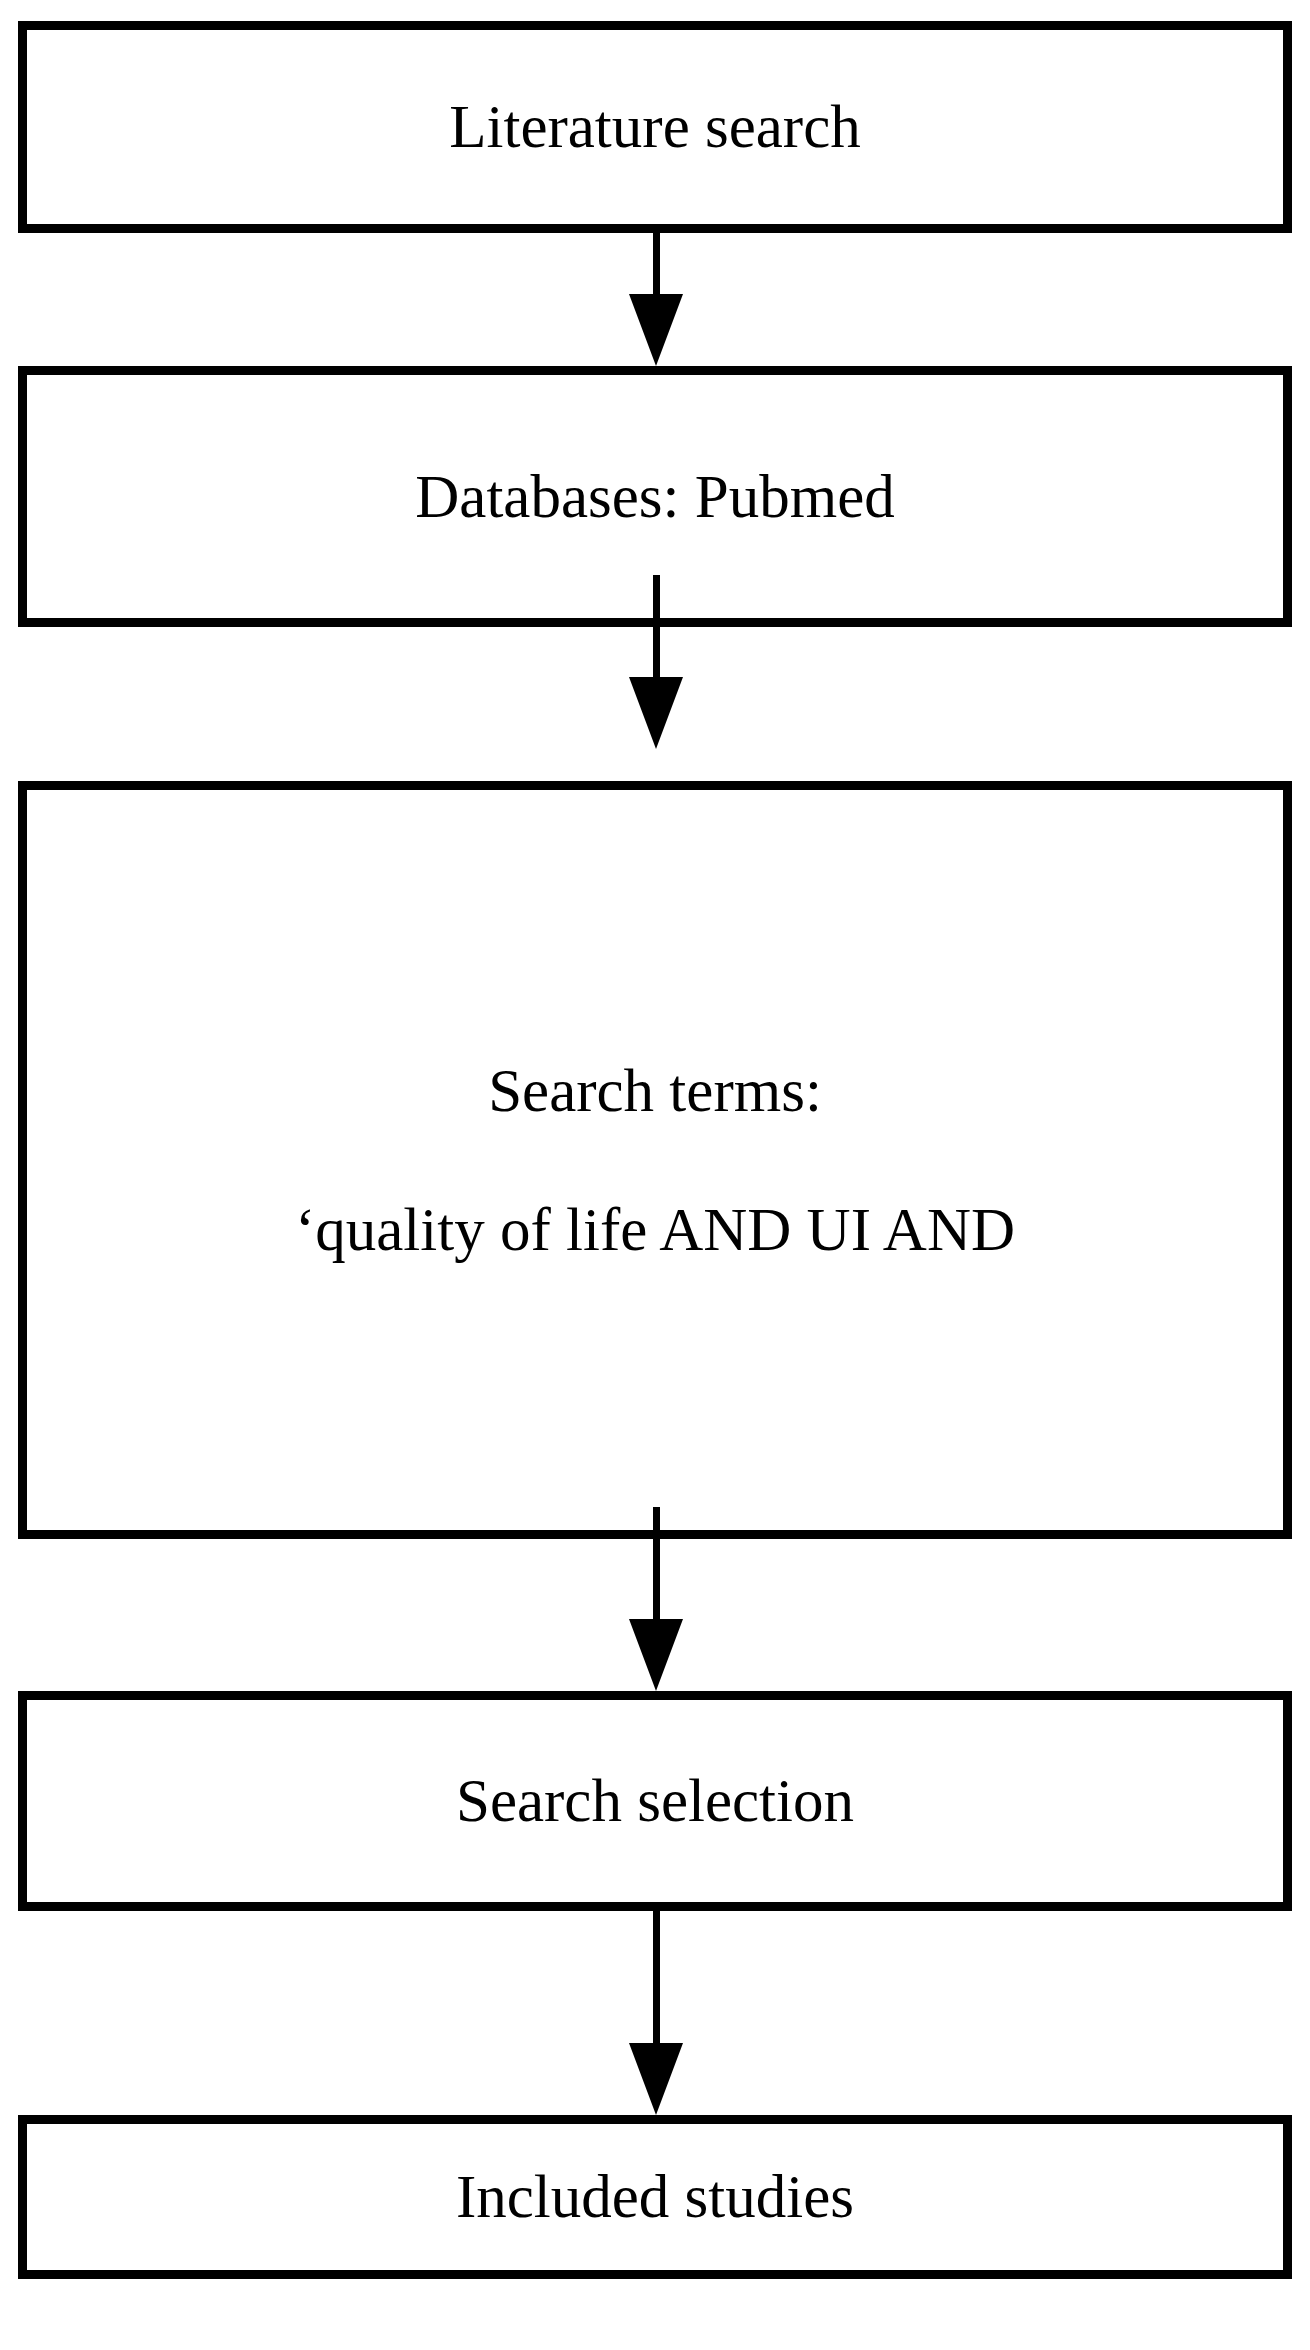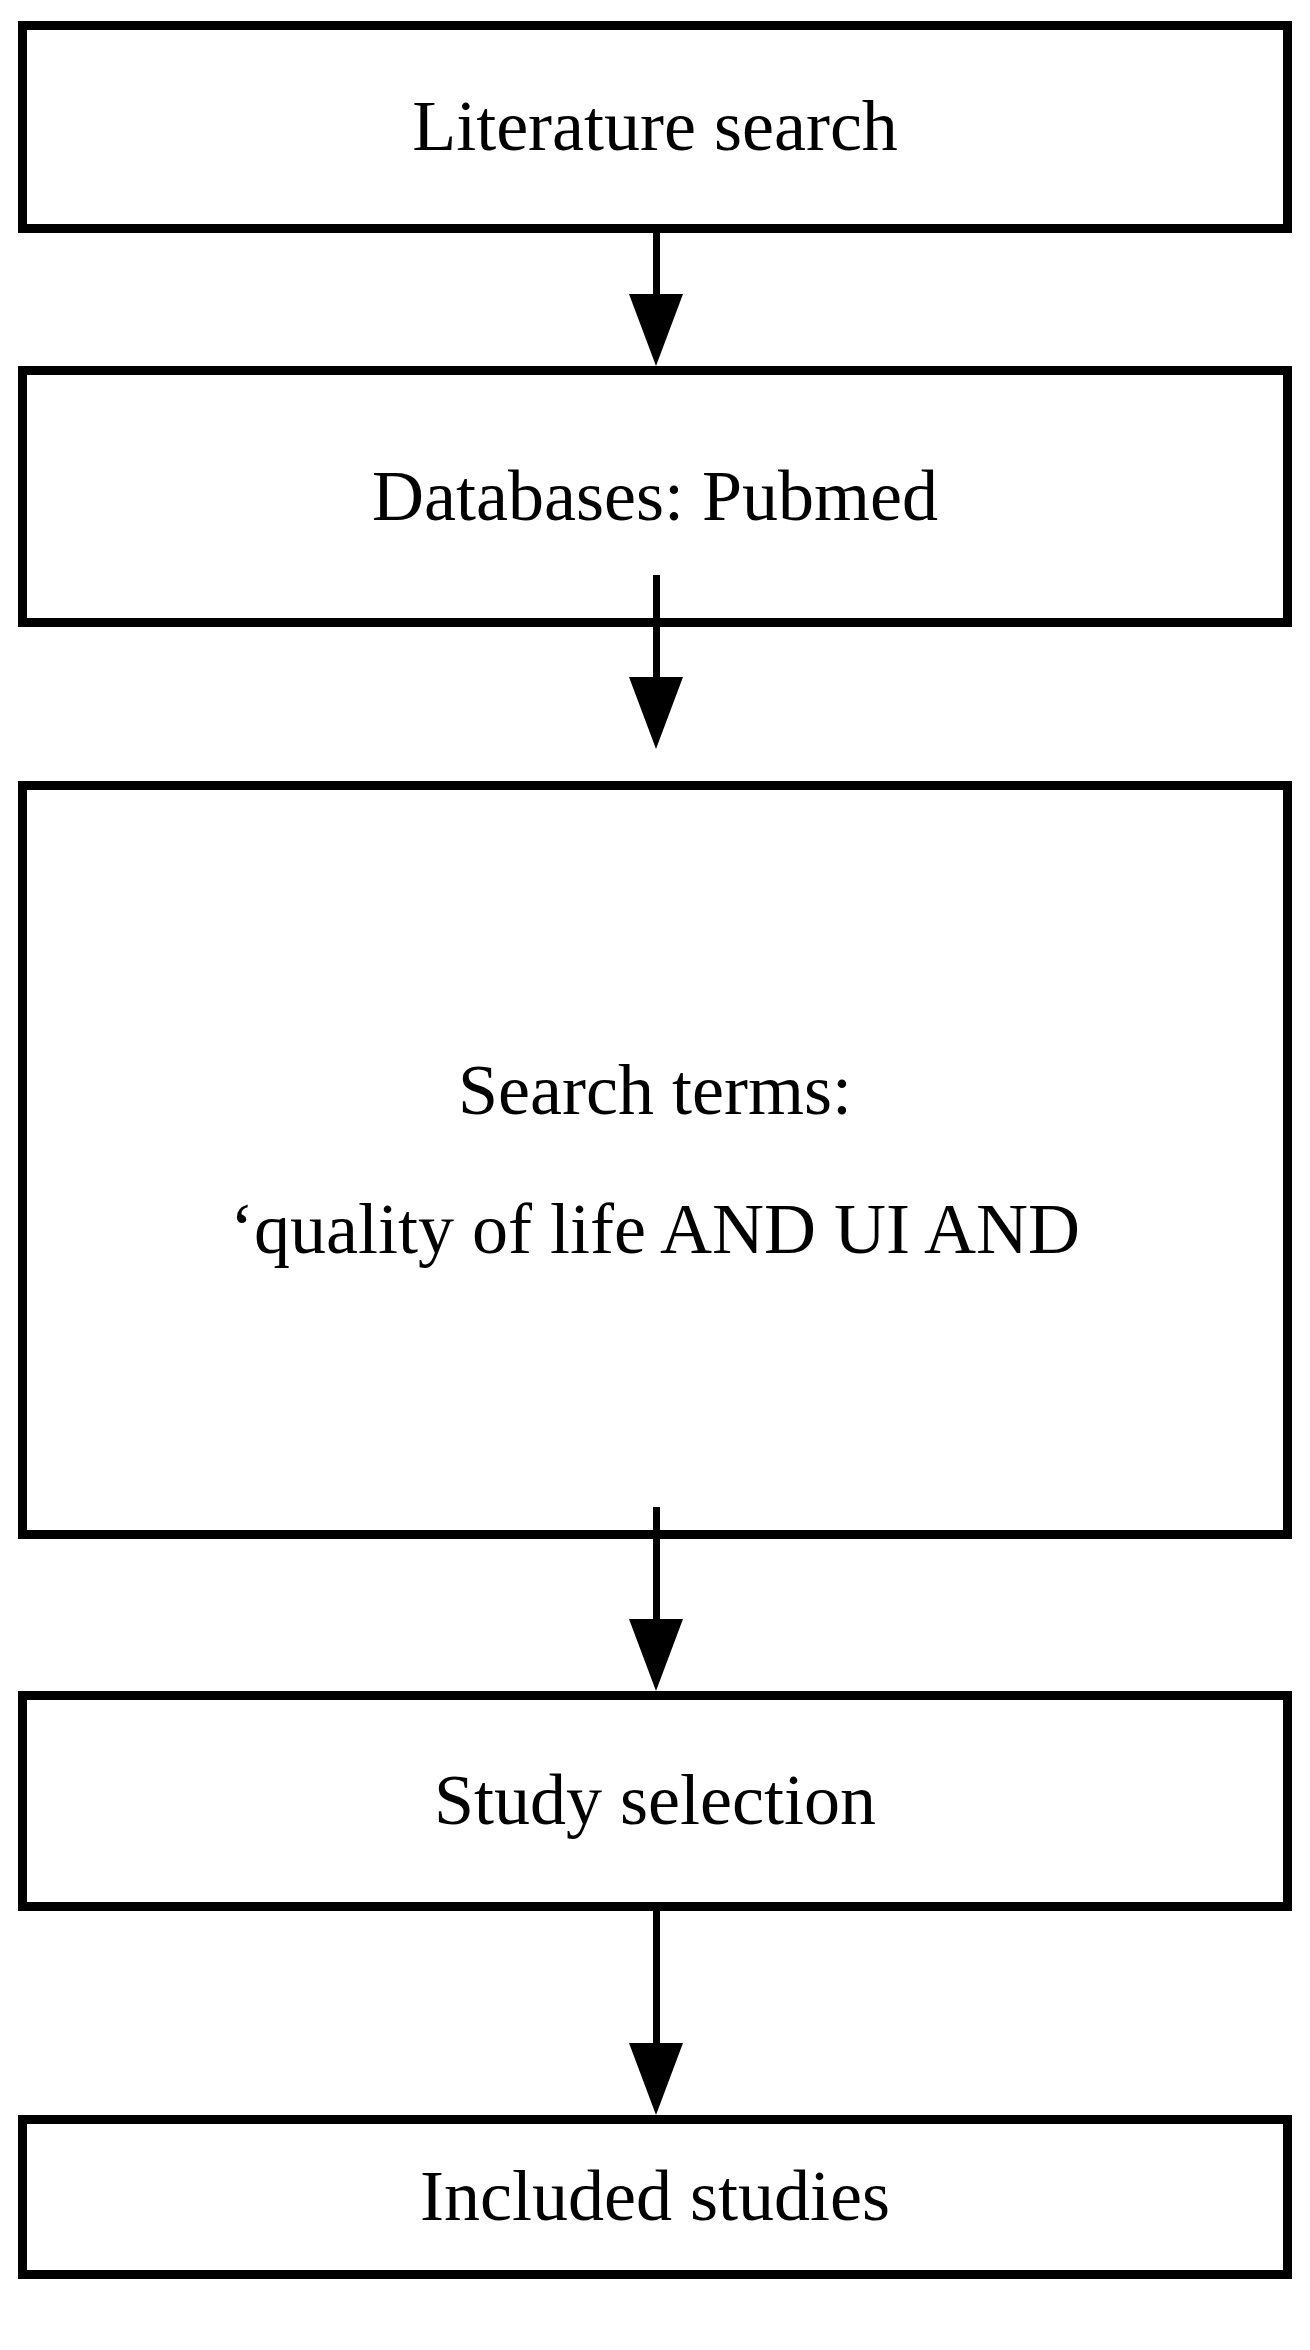--- a/index.html
+++ b/index.html
@@ -17,21 +17,21 @@
     left: 18px;
     width: 1274px;
     box-sizing: border-box;
     border: 9px solid #000000;
     background: #ffffff;
     display: flex;
     flex-direction: column;
     align-items: center;
     justify-content: center;
     text-align: center;
-    font-size: 72px;
+    font-size: 61px;
     line-height: 1.1;
   }
   .flow-box .line {
     white-space: nowrap;
   }
   #box-search-terms .line {
     line-height: 139px;
   }
   #box-literature    { top: 21px;   height: 212px; }
   #box-databases     { top: 366px;  height: 261px; }
@@ -91,21 +91,21 @@
     <div class="line">Search terms:</div>
     <div class="line">‘quality of life AND UI AND</div>
   </div>
 
   <div class="flow-arrow" id="arrow-3">
     <div class="shaft"></div>
     <div class="head"></div>
   </div>
 
   <div class="flow-box" id="box-study-selection">
-    <div class="line">Study selection</div>
+    <div class="line">Search selection</div>
   </div>
 
   <div class="flow-arrow" id="arrow-4">
     <div class="shaft"></div>
     <div class="head"></div>
   </div>
 
   <div class="flow-box" id="box-included">
     <div class="line">Included studies</div>
   </div>

